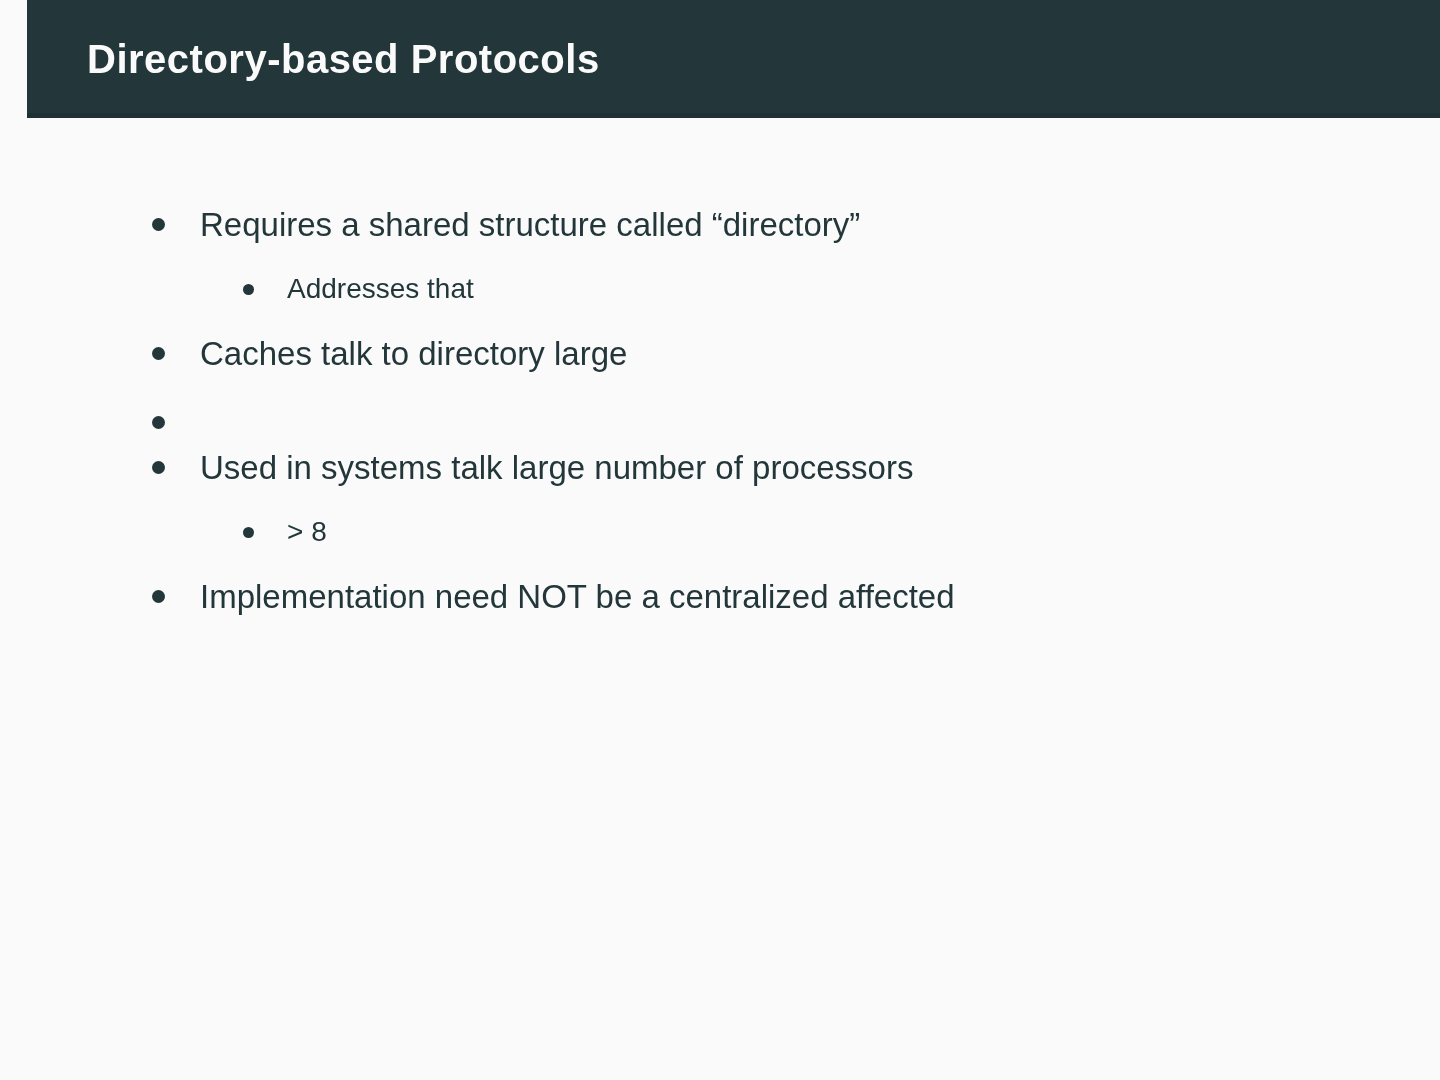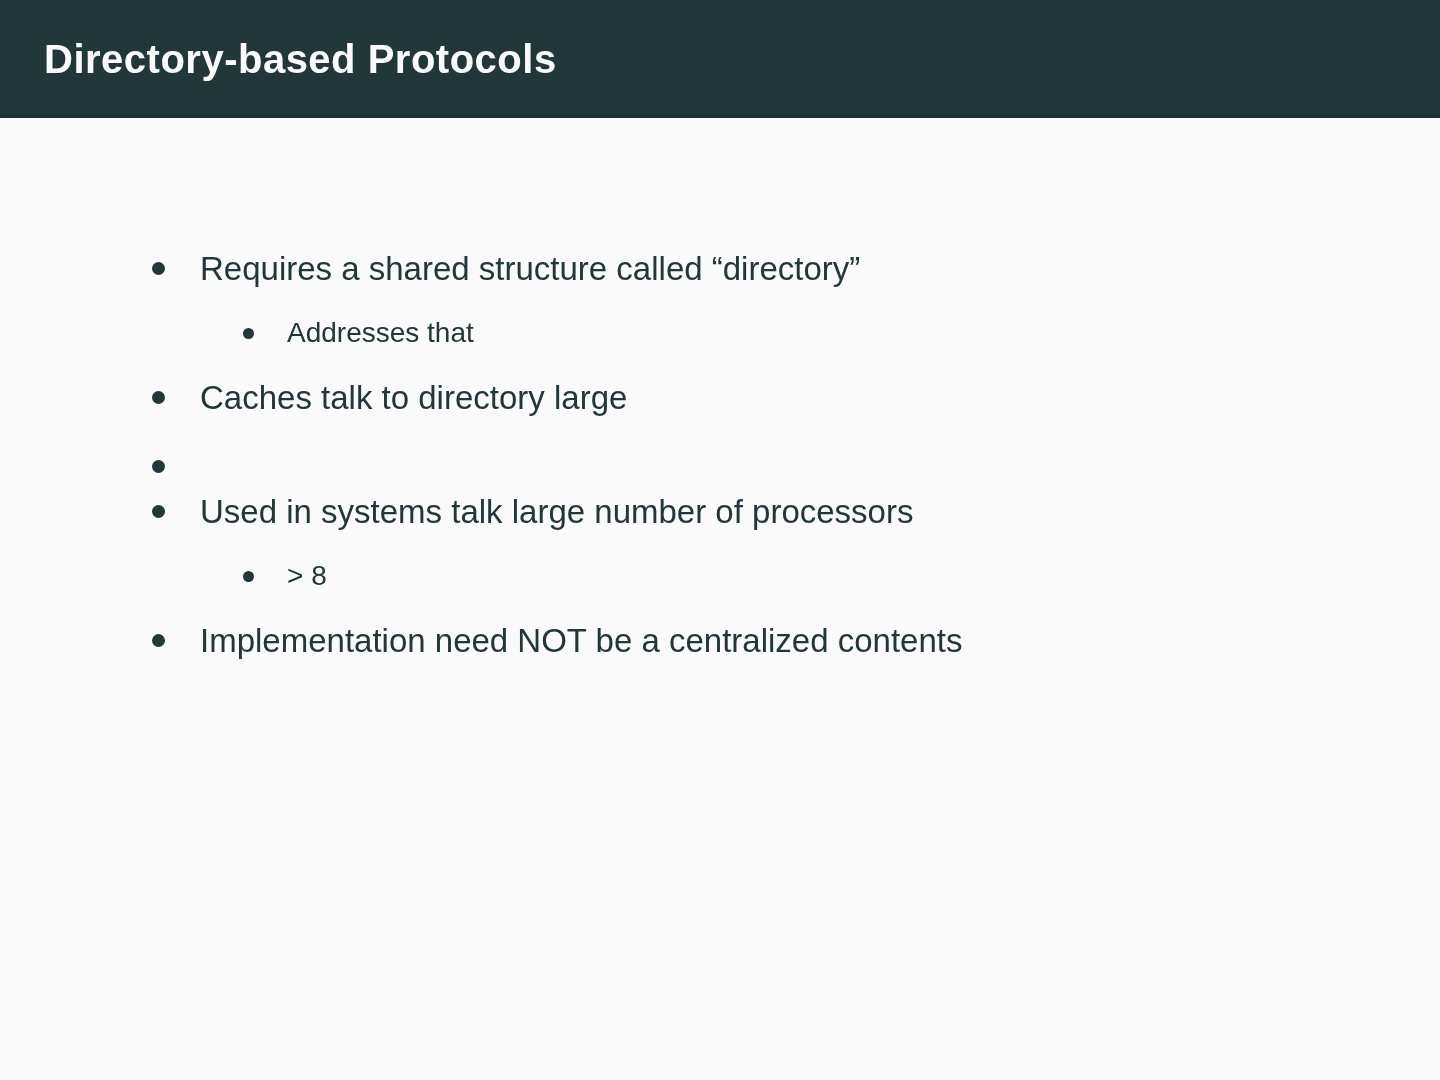--- a/index.html
+++ b/index.html
@@ -18,34 +18,35 @@
     background: var(--body-bg, #fafafa);
     display: flex;
     flex-direction: column;
   }
   .titlebar {
     height: 118px;
     flex: none;
     background: var(--header-bg, #23373b);
     display: flex;
     align-items: center;
-    padding-left: 44px;
+    padding-left: 60px;
     box-sizing: border-box;
     box-shadow: inset 0 -5px 0 rgba(0,0,0,0.10);
+    margin-left: 27px;
   }
   .titlebar h1 {
     margin: 0;
     font-size: 40px;
     font-weight: 700;
     letter-spacing: 0.5px;
     color: var(--title-color, #fafafa);
   }
   .body {
     flex: 1;
-    padding-top: 120px;
+    padding-top: 76px;
     box-sizing: border-box;
   }
   .bullets {
     color: var(--text-color, #23373b);
   }
   .item {
     display: flex;
     align-items: flex-start;
     margin-bottom: 8px;
   }
@@ -111,17 +112,17 @@
         <div class="item lvl1">
           <span class="dot"></span>
           <span class="text">Used in systems talk large number of processors</span>
         </div>
         <div class="item lvl2">
           <span class="dot"></span>
           <span class="text">&gt; 8</span>
         </div>
         <div class="item lvl1">
           <span class="dot"></span>
-          <span class="text">Implementation need NOT be a centralized contents</span>
+          <span class="text">Implementation need NOT be a centralized affected</span>
         </div>
       </div>
   </main>
 </div>
 
 </body></html>

